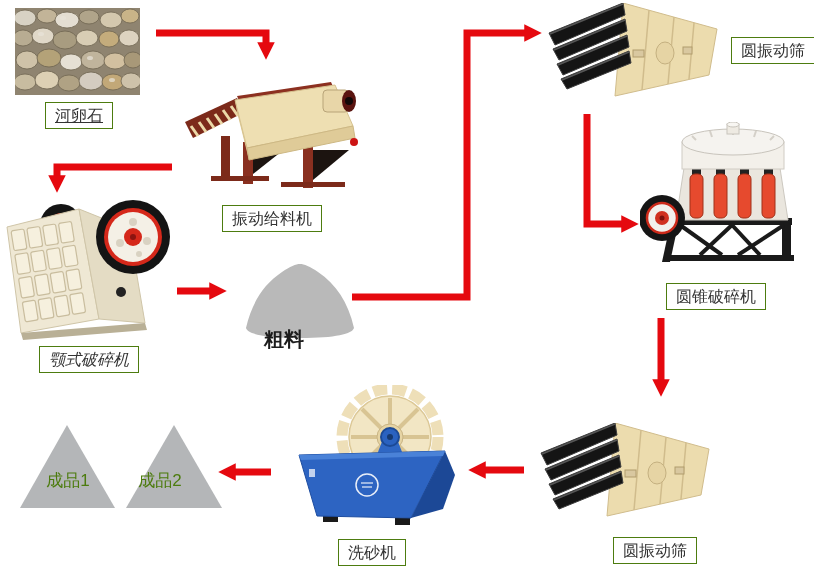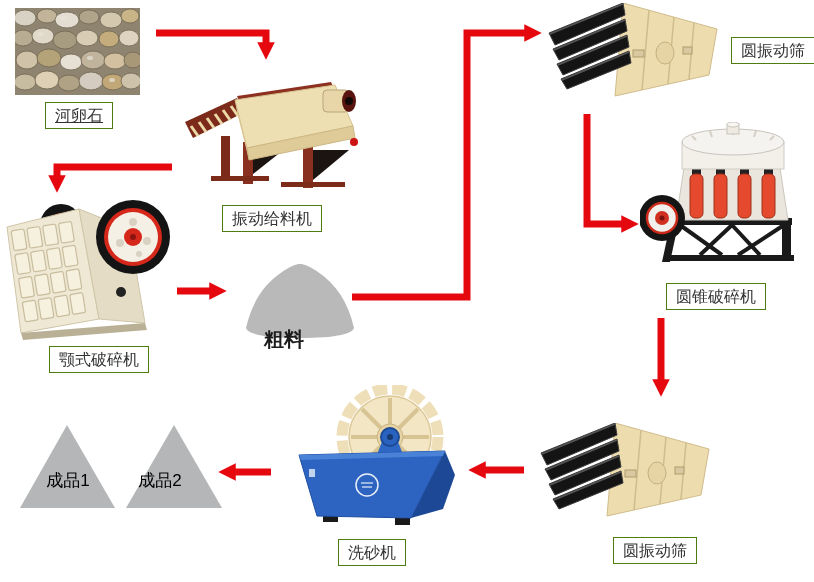--- a/index.html
+++ b/index.html
@@ -3,21 +3,21 @@
 <meta charset="utf-8">
 <style>
   html,body{margin:0;padding:0;background:#ffffff;}
   .canvas{position:relative;width:814px;height:582px;background:#ffffff;overflow:hidden;
           font-family:"Liberation Sans", sans-serif;}
   .node{position:absolute;}
   .label{position:absolute;background:#fff;border:1px solid #4d7c0f;color:#333;
          font-size:16px;line-height:21px;padding:2px 9px;white-space:nowrap;}
   .shape-text{position:absolute;color:#1c1c1c;font-weight:bold;font-size:20px;
               transform:translate(-50%,-50%);white-space:nowrap;}
-  .tri-text{position:absolute;color:#000000;font-size:17px;transform:translate(-50%,-50%);
+  .tri-text{position:absolute;color:#4d7c0f;font-size:17px;transform:translate(-50%,-50%);
             white-space:nowrap;}
   svg{display:block;}
   .arrow-layer{position:absolute;left:0;top:0;}
 </style>
 </head>
 <body>
 
 <div class="canvas">
 
   <svg class="arrow-layer" width="814" height="582" viewBox="0 0 814 582">
@@ -156,21 +156,21 @@
       <g fill="#d9d2c2">
         <circle cx="130" cy="25" r="4"></circle>
           <circle cx="144" cy="44" r="4"></circle>
         <circle cx="117" cy="46" r="4"></circle>
           <circle cx="136" cy="57" r="3"></circle>
       </g>
       <circle cx="130" cy="40" r="9" fill="#d5281a"></circle>
       <circle cx="130" cy="40" r="3" fill="#8c1410"></circle>
     </svg>
   </div>
-  <div class="label" style="left:49px;top:346px;">
+  <div class="label" style="left:39px;top:346px;font-style:italic;">
     <span>颚式破碎机</span>
   </div>
 
   <div class="node" style="left:244px;top:262px;width:112px;height:78px;">
     <svg width="112" height="78" viewBox="0 0 112 78">
       <path d="M2,66 C4,72 20,76 56,76 C92,76 108,72 110,66 C104,40 92,22 74,10 C66,4.5 60,2 56,2 C52,2 46,4.5 38,10 C20,22 8,40 2,66 Z" fill="#b9b9b9"></path>
     </svg>
     <div class="shape-text" style="left:40px;top:45px;margin-top:32px;">粗料</div>
   </div>
 

